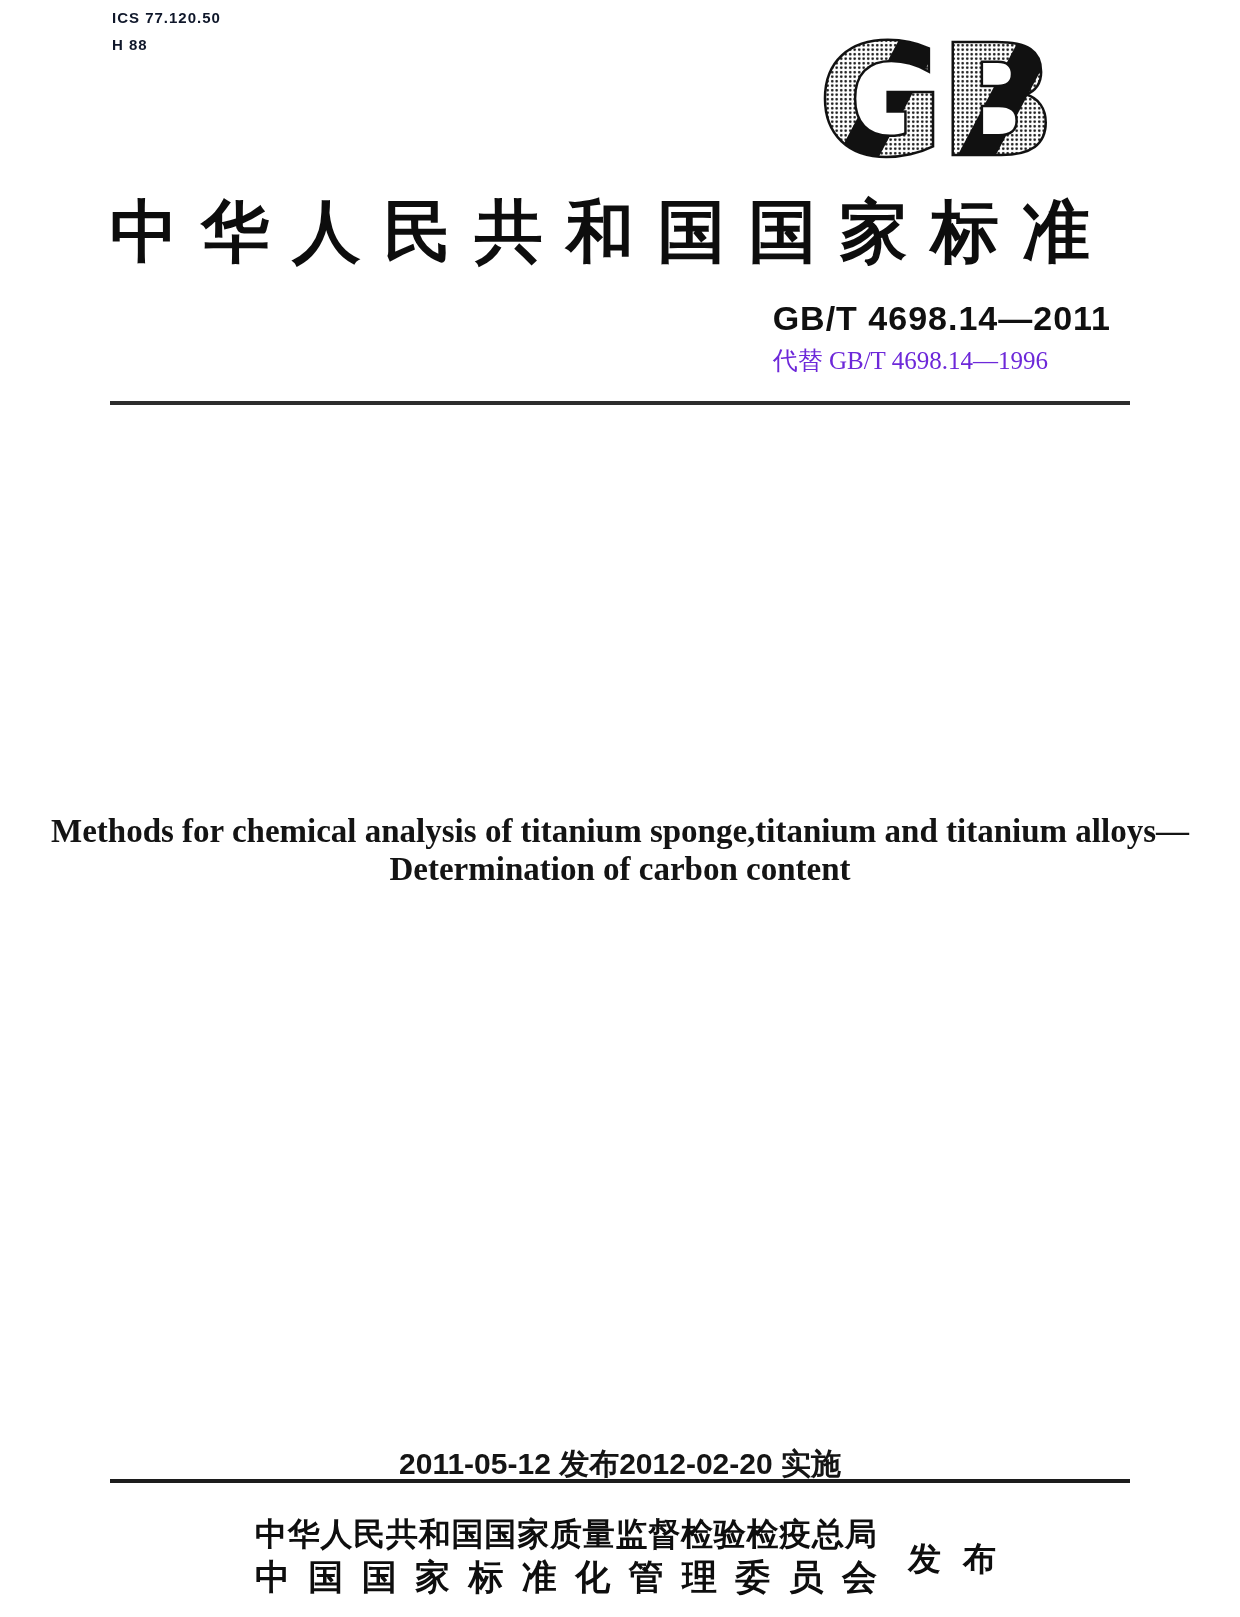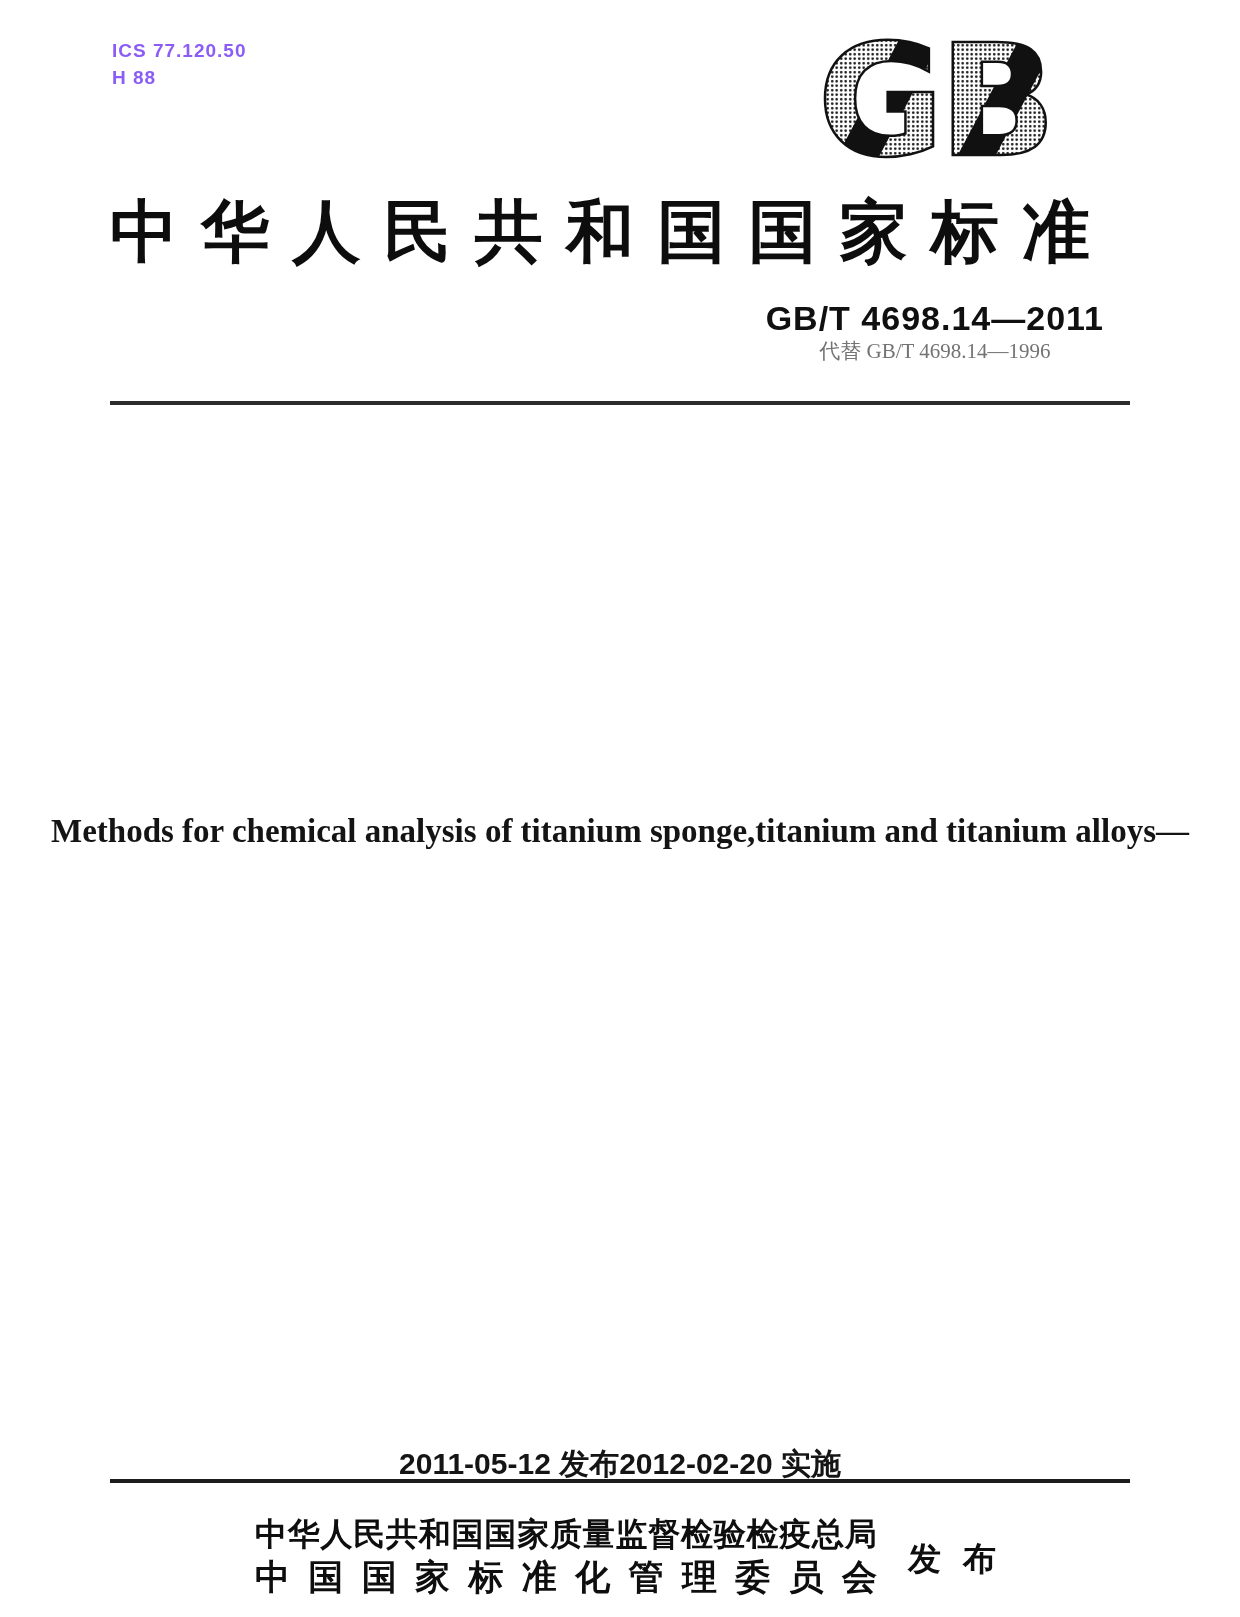--- a/index.html
+++ b/index.html
@@ -7,46 +7,46 @@
     position:relative;
     width:1240px;height:1617px;
     margin:0 auto;
     background:#ffffff;
     color:#111111;
     overflow:hidden;
     font-family:"Liberation Sans",sans-serif;
   }
   
   .ics-block{
-    position:absolute;left:112px;top:37px;
-    font-size:19px;font-weight:700;line-height:27px;
-    letter-spacing:1px;color:#8b5cf6;
+    position:absolute;left:112px;top:4px;
+    font-size:15px;font-weight:700;line-height:27px;
+    letter-spacing:1px;color:#0f172a;
     font-family:"Liberation Sans",sans-serif;
   }
   
   .gb-logo{position:absolute;left:812px;top:34px;width:246px;height:132px;}
   
   .std-heading{
     position:absolute;left:110px;top:196px;width:980px;
     font-size:68px;font-weight:700;line-height:72px;
     color:#0d0d0d;
     font-family:"Liberation Serif","DejaVu Serif",serif;
     white-space:nowrap;
   }
   
   .std-number-block{
-    position:absolute;right:136px;top:300px;text-align:center;
+    position:absolute;right:129px;top:300px;text-align:left;
   }
   .std-number{
     font-size:34px;font-weight:700;letter-spacing:1px;color:#101010;
     font-family:"Liberation Sans",sans-serif;line-height:36px;
   }
   .std-replaces{
-    margin-top:1px;
-    font-size:21px;font-weight:400;color:#737373;
+    margin-top:11px;
+    font-size:25px;font-weight:400;color:#6d28d9;
     font-family:"Liberation Serif","DejaVu Serif",serif;line-height:28px;
   }
   .rule{position:absolute;left:110px;width:1020px;background:#2d2d2d;}
   .rule-top{top:401px;height:4px;}
   .rule-bottom{top:1479px;height:4px;background:#1c1c1c;}
   
   .cn-title{
     position:absolute;left:0;top:638px;width:100%;
     text-align:center;
     font-size:57px;font-weight:700;line-height:77px;
@@ -129,20 +129,21 @@
   <div class="std-number-block">
     <div class="std-number">GB/T 4698.14—2011</div>
     <div class="std-replaces">代替 GB/T 4698.14—1996</div>
   </div>
 
   <div class="rule rule-top"></div>
 
 
   <div class="en-title">
     <div>Methods for chemical analysis of titanium sponge,titanium and titanium alloys—</div>
+    <div>Determination of carbon content</div>
   </div>
 
   <div class="dates-row">
     <span>2011-05-12 发布</span>
     <span>2012-02-20 实施</span>
   </div>
 
   <div class="rule rule-bottom"></div>
 
   <div class="issuer-lines">

